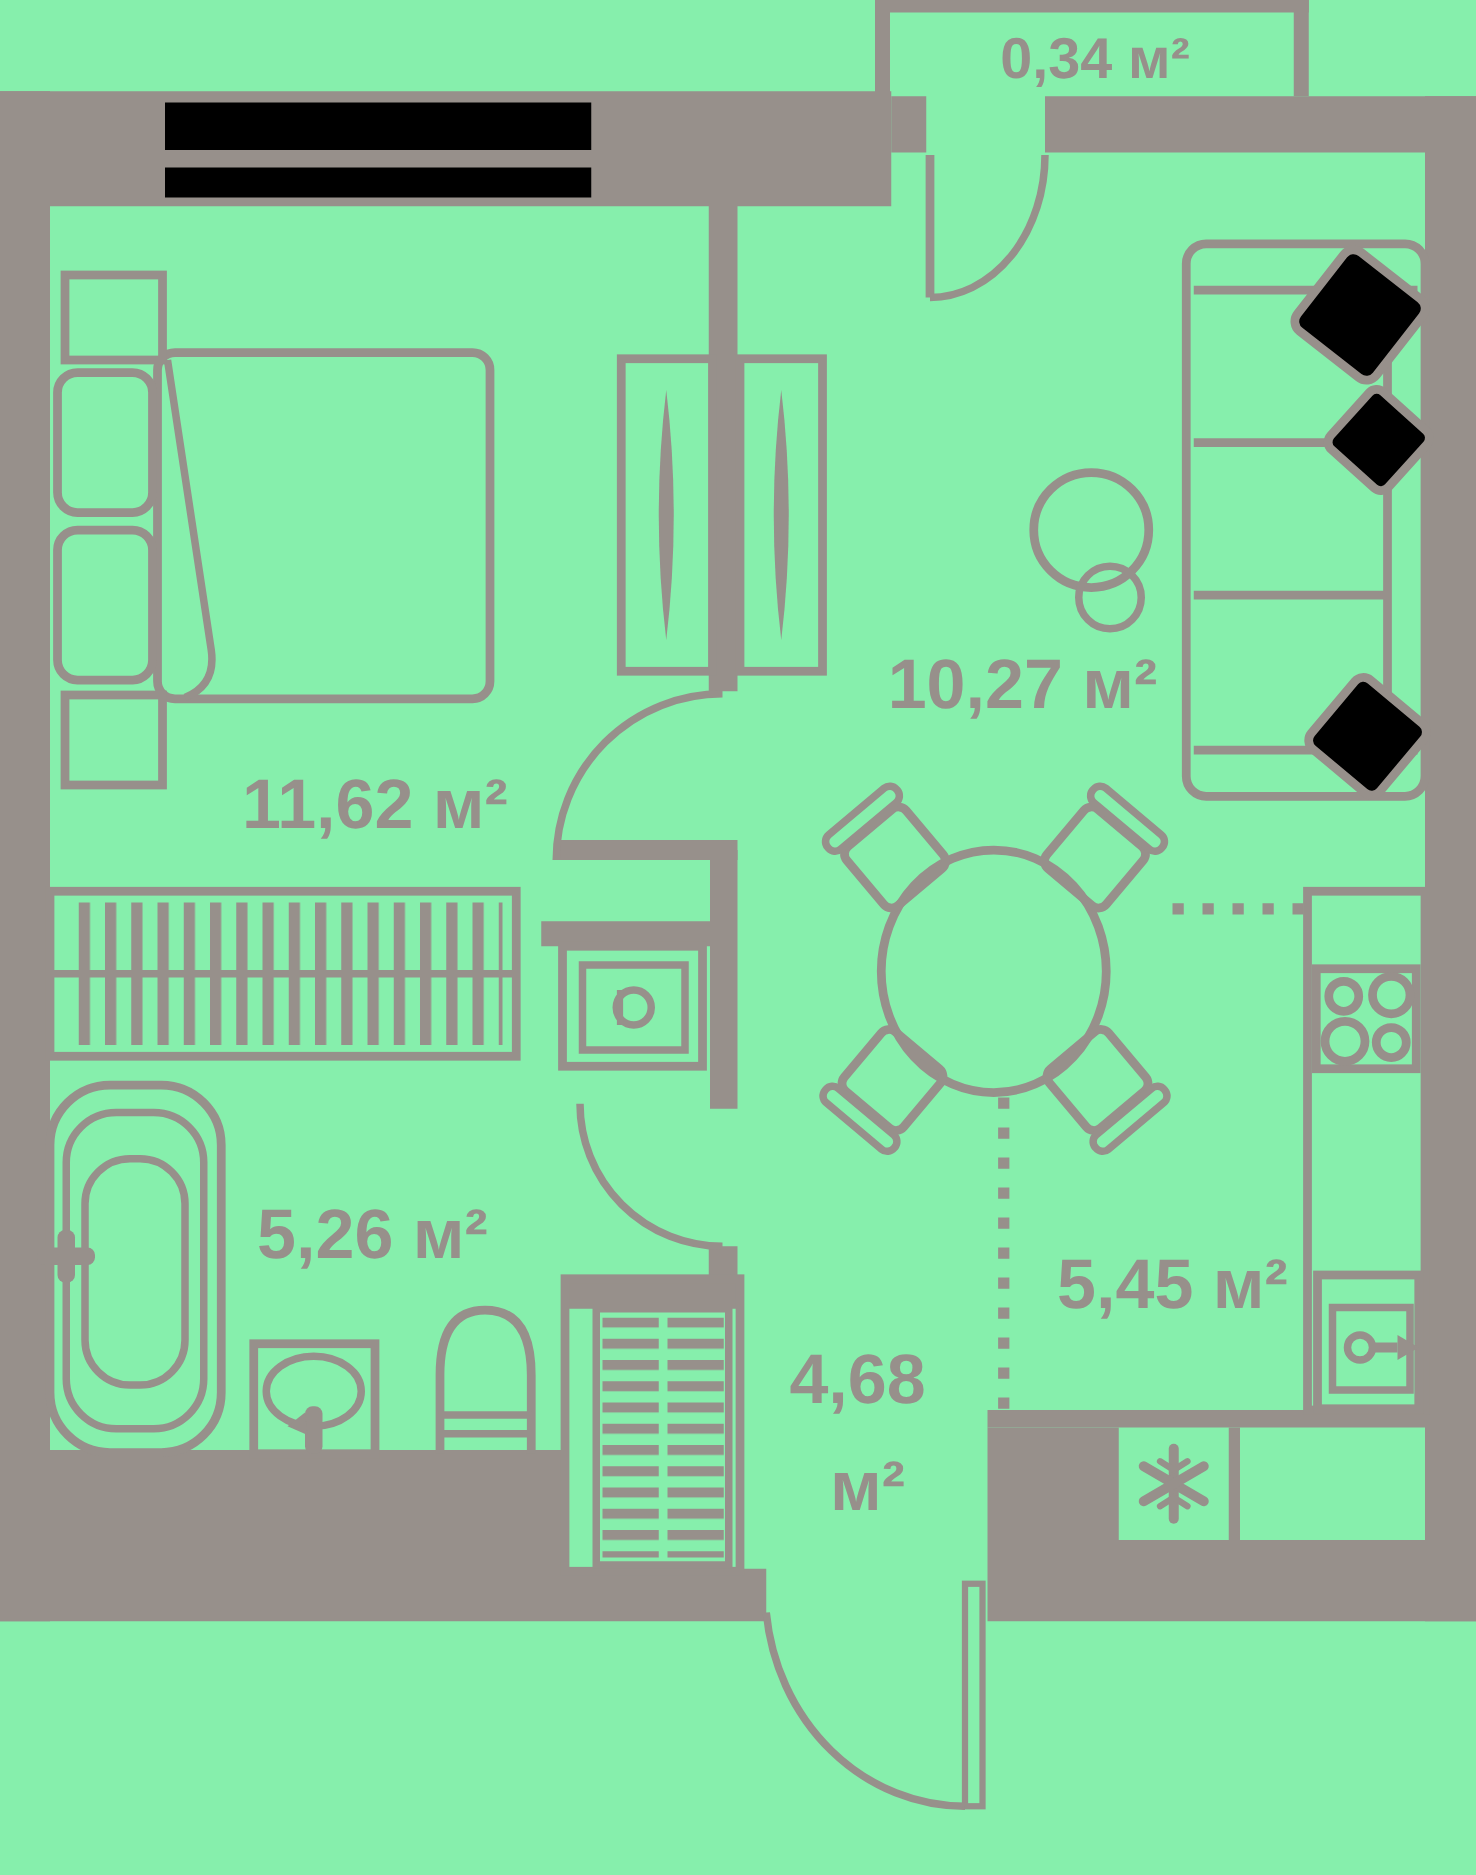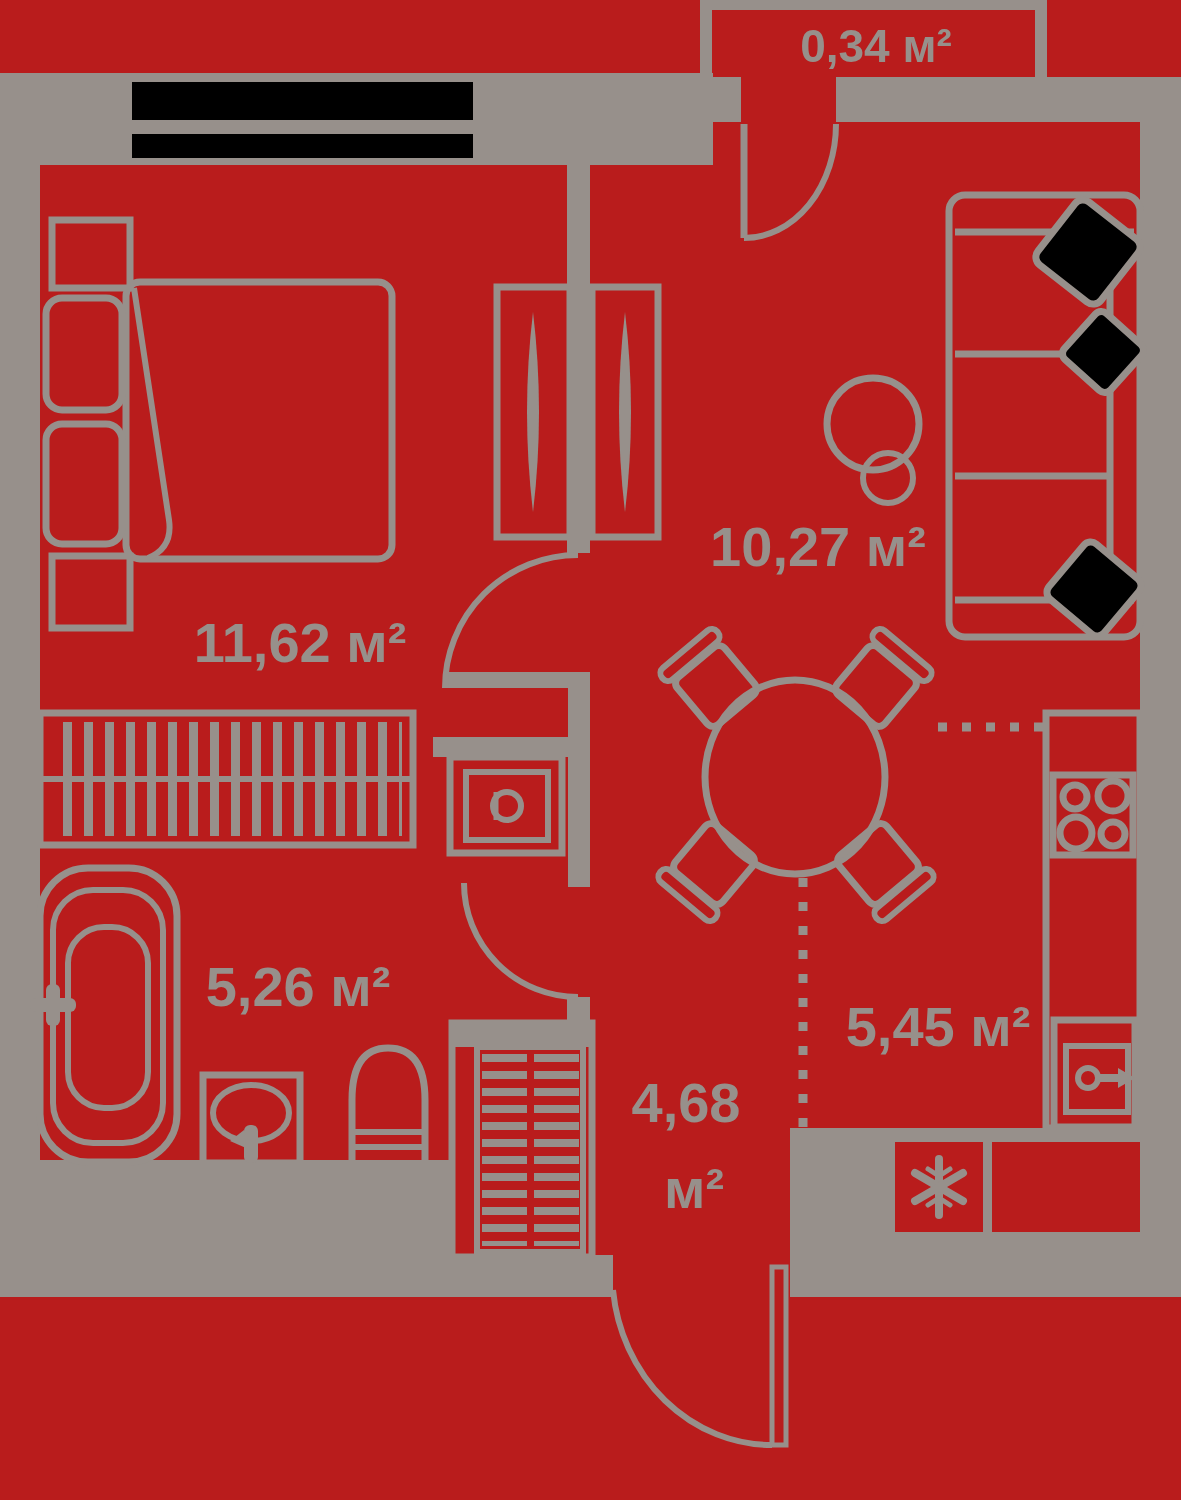--- a/index.html
+++ b/index.html
@@ -1,19 +1,19 @@
 <!DOCTYPE html>
 <html><head>
 <meta charset="utf-8">
 <style>
   html,body{margin:0;padding:0;background:#000;}
   .stage{
     position:relative;
     width:1181px;height:1500px;
-    background:#b91c1c;
+    background:#86efac;
     overflow:hidden;
     font-family:"Liberation Sans", sans-serif;
   }
   svg{position:absolute;left:0;top:0;}
   text.area-label{
     font-family:"Liberation Sans","DejaVu Sans",sans-serif;
     font-weight:bold;
     fill:#97908b;
     text-anchor:middle;
   }

